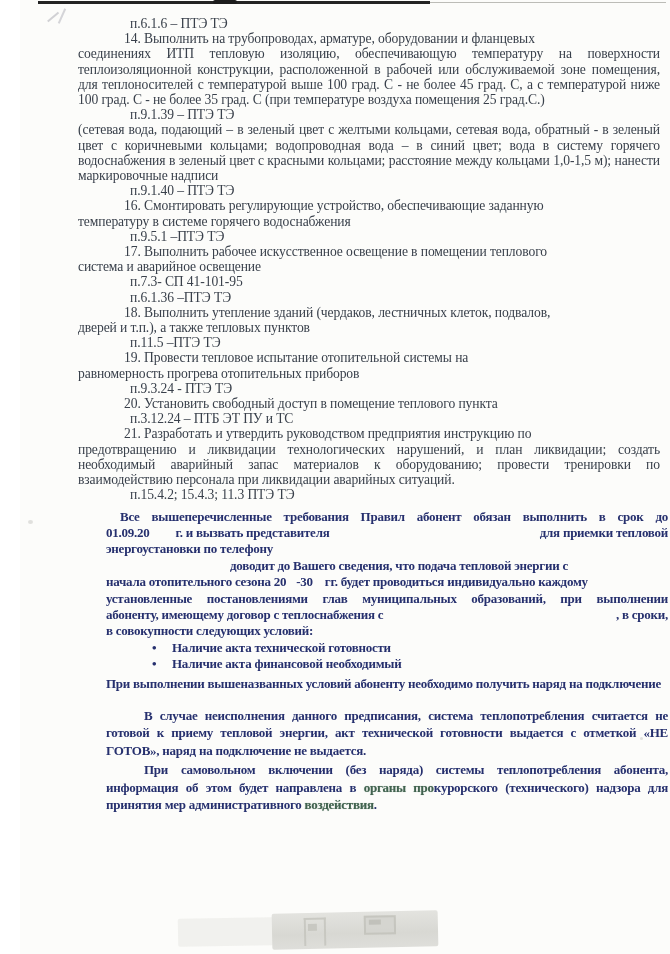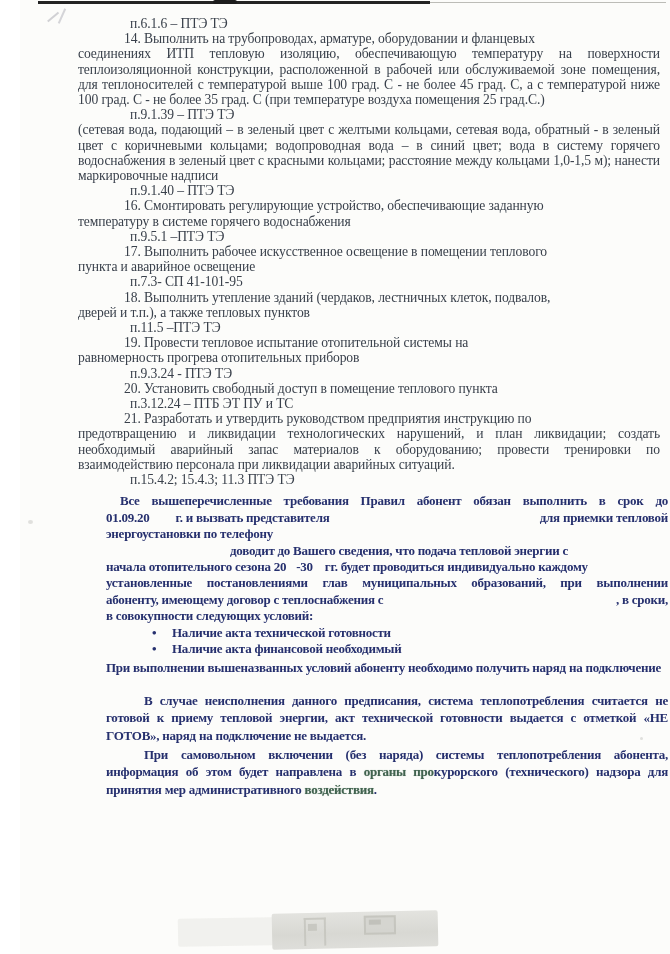--- a/index.html
+++ b/index.html
@@ -104,22 +104,23 @@
       <div class="line ref">п.6.1.6 – ПТЭ ТЭ</div>
       <div class="line item">14. Выполнить на трубопроводах, арматуре, оборудовании и фланцевых</div>
       <div class="line body">соединениях ИТП тепловую изоляцию, обеспечивающую температуру на поверхности теплоизоляционной конструкции, расположенной в рабочей или обслуживаемой зоне помещения, для теплоносителей с температурой выше 100 град. С - не более 45 град. С, а с температурой ниже 100 град. С - не более 35 град. С (при температуре воздуха помещения 25 град.С.)</div>
       <div class="line ref">п.9.1.39 – ПТЭ ТЭ</div>
       <div class="line body">(сетевая вода, подающий – в зеленый цвет с желтыми кольцами, сетевая вода, обратный - в зеленый цвет с коричневыми кольцами; водопроводная вода – в синий цвет; вода в систему горячего водоснабжения в зеленый цвет с красными кольцами; расстояние между кольцами 1,0-1,5 м); нанести маркировочные надписи</div>
       <div class="line ref">п.9.1.40 – ПТЭ ТЭ</div>
       <div class="line item">16. Смонтировать регулирующие устройство, обеспечивающие заданную</div>
       <div class="line cont">температуру в системе горячего водоснабжения</div>
       <div class="line ref">п.9.5.1 –ПТЭ ТЭ</div>
       <div class="line item">17. Выполнить рабочее искусственное освещение в помещении теплового</div>
-      <div class="line cont">пункта и аварийное освещение</div>
+      <div class="line cont">система и аварийное освещение</div>
       <div class="line ref">п.7.3- СП 41-101-95</div>
+      <div class="line ref">п.6.1.36 –ПТЭ ТЭ</div>
       <div class="line item">18. Выполнить утепление зданий (чердаков, лестничных клеток, подвалов,</div>
       <div class="line cont">дверей и т.п.), а также тепловых пунктов</div>
       <div class="line ref">п.11.5 –ПТЭ ТЭ</div>
       <div class="line item">19. Провести тепловое испытание отопительной системы на</div>
       <div class="line cont">равномерность прогрева отопительных приборов</div>
       <div class="line ref">п.9.3.24 - ПТЭ ТЭ</div>
       <div class="line item">20. Установить свободный доступ в помещение теплового пункта</div>
       <div class="line ref">п.3.12.24 – ПТБ ЭТ ПУ и ТС</div>
       <div class="line item">21. Разработать и утвердить руководством предприятия инструкцию по</div>
       <div class="line body">предотвращению и ликвидации технологических нарушений, и план ликвидации; создать необходимый аварийный запас материалов к оборудованию; провести тренировки по взаимодействию персонала при ликвидации аварийных ситуаций.</div>

